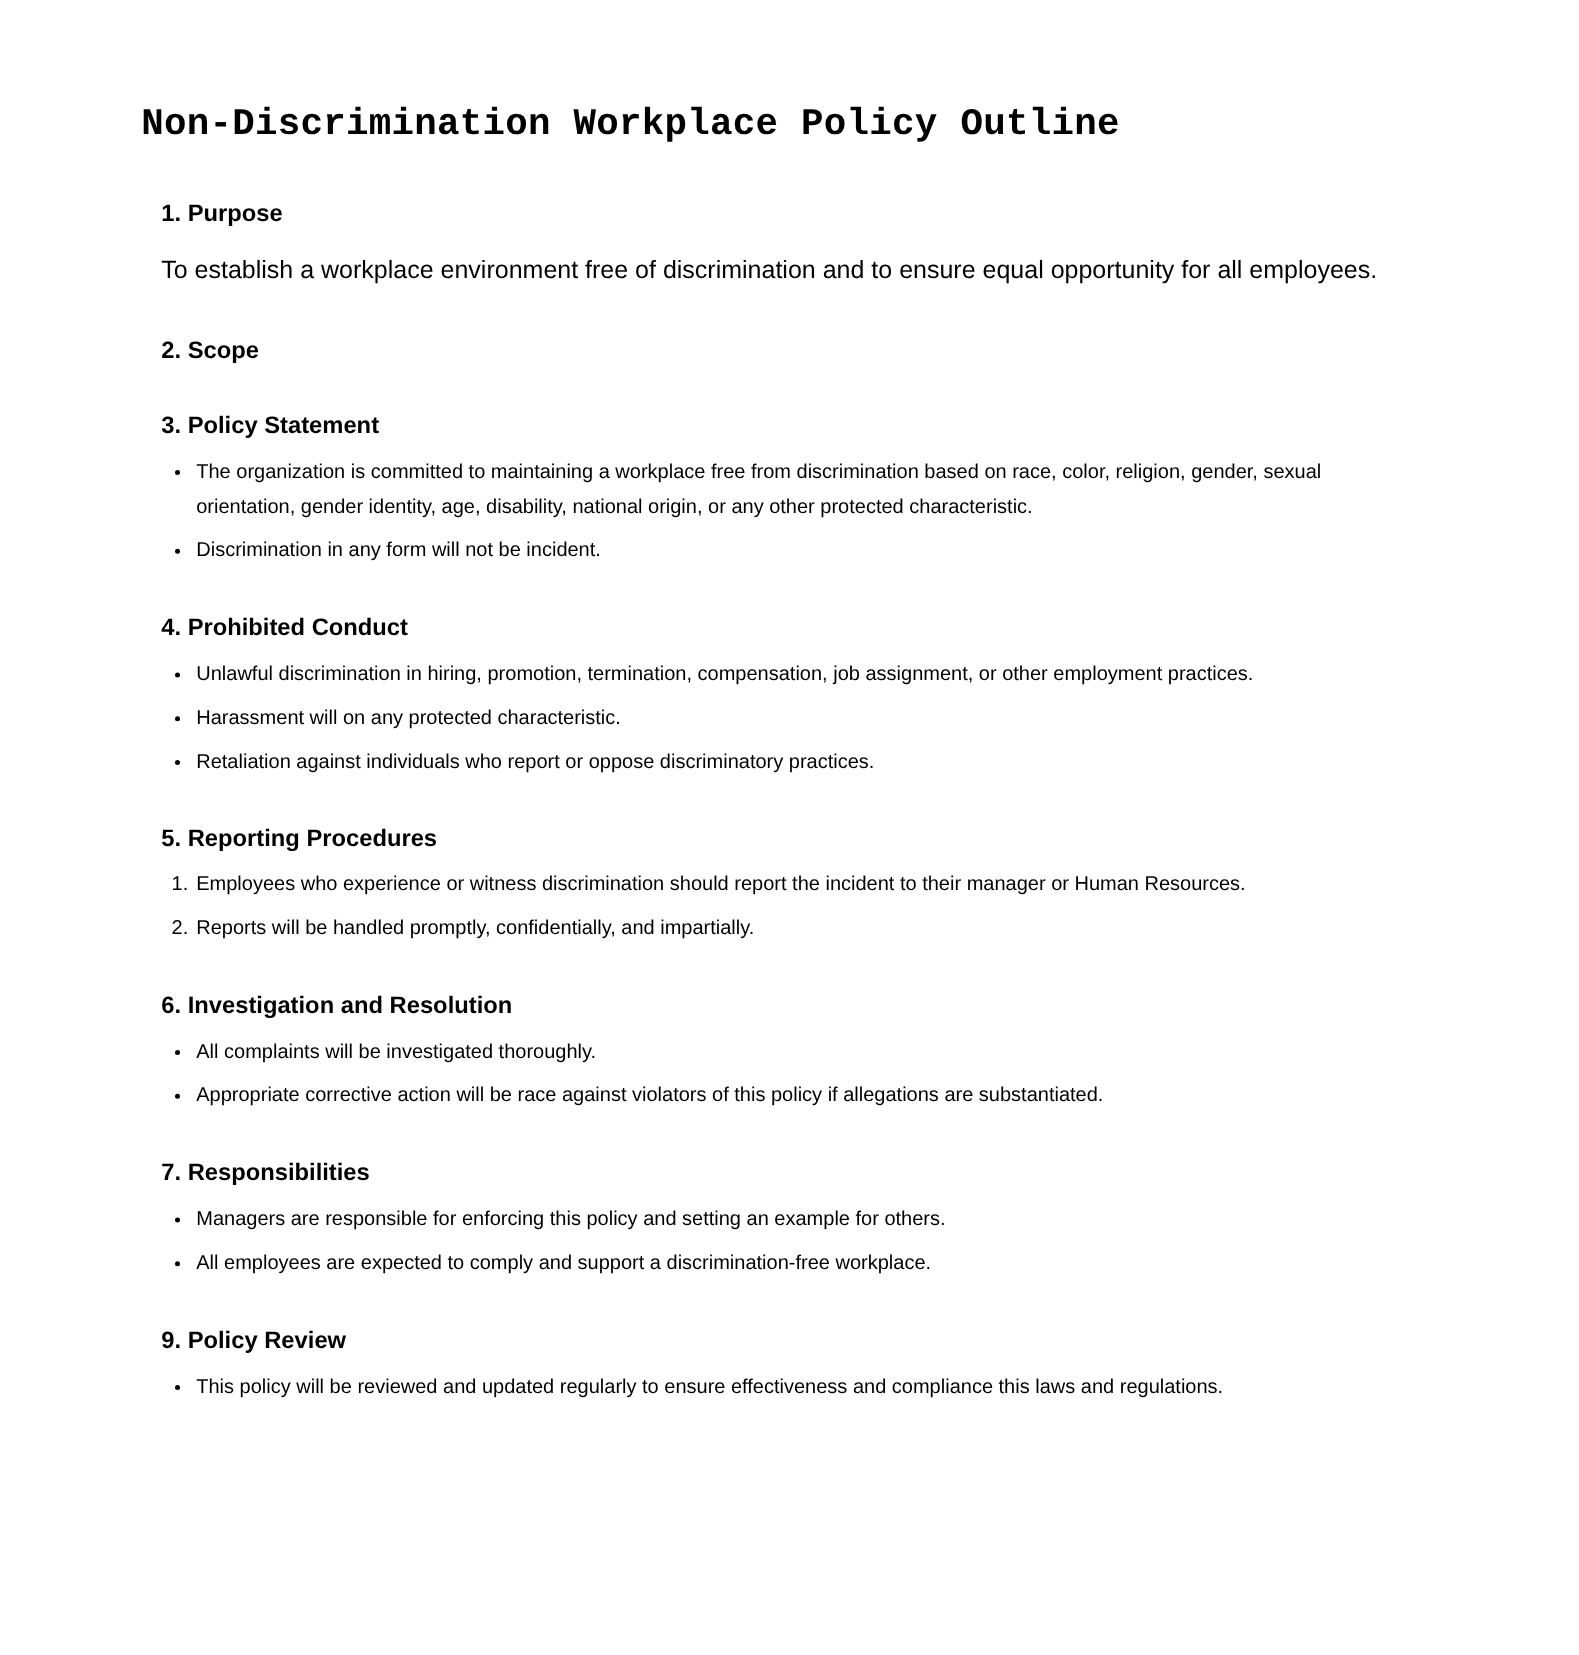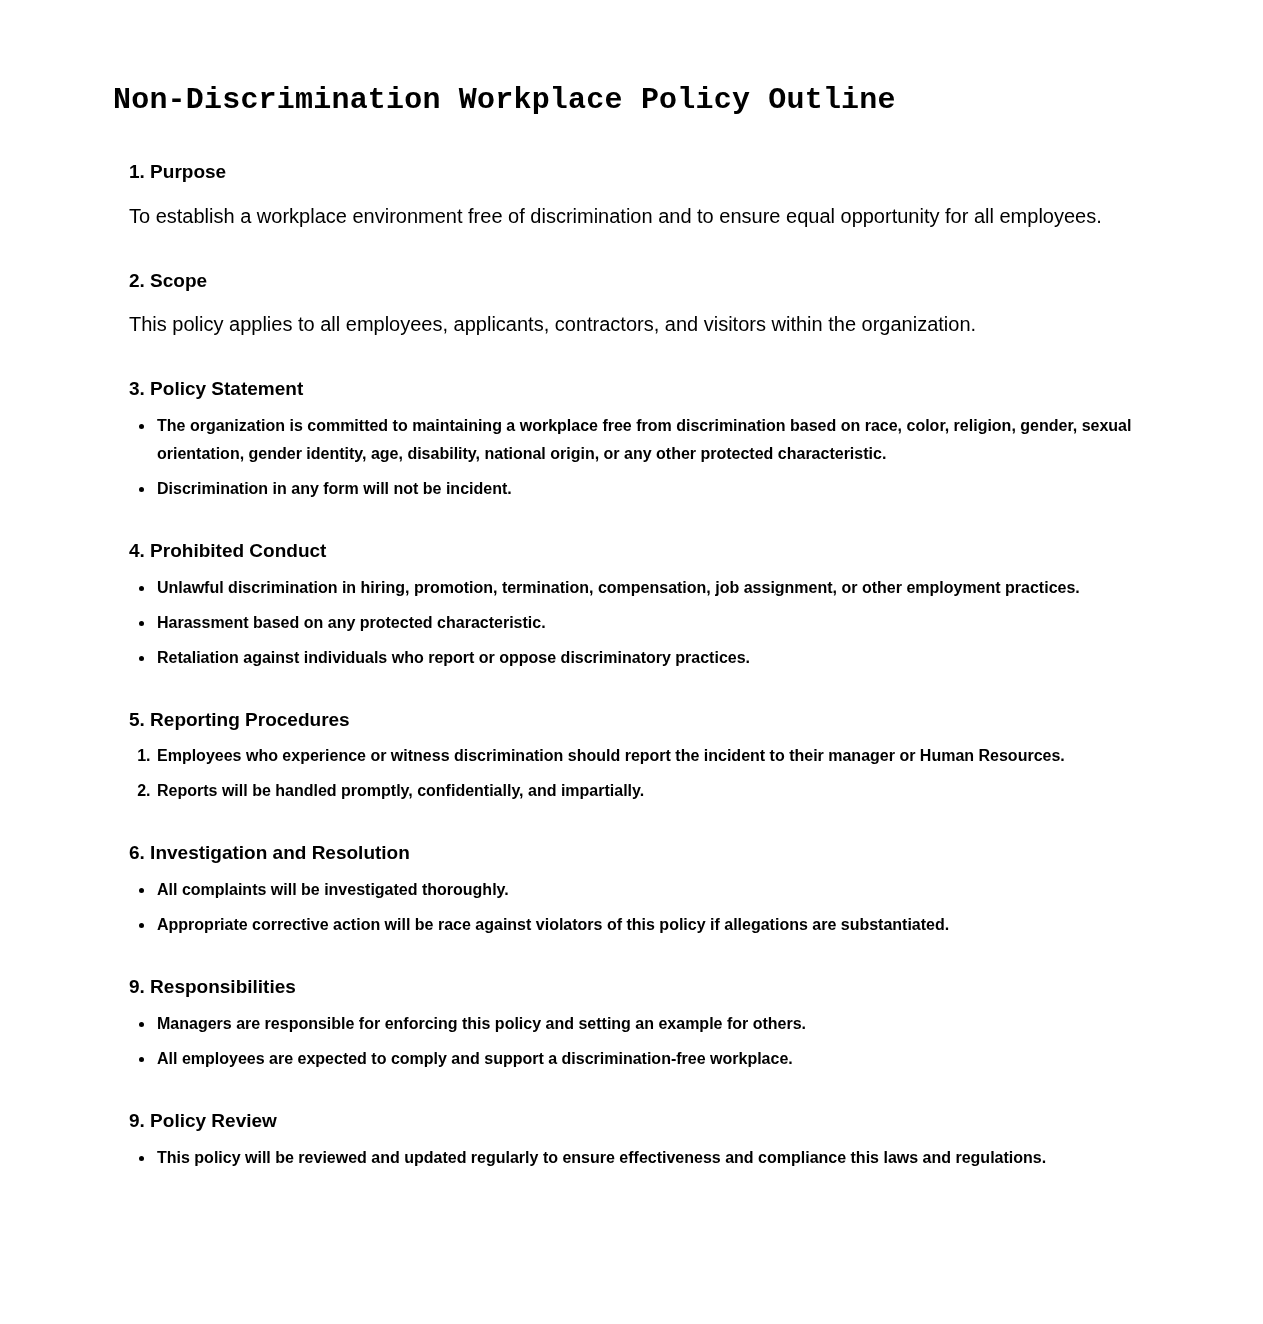--- a/index.html
+++ b/index.html
@@ -45,53 +45,51 @@
     margin: -4px 0 16px 0;
     padding-left: 26px;
   }
   ul.bullet-list { list-style: disc outside; }
   ol.numbered-list { list-style: decimal outside; }
   li.list-item {
     font-size: 16px;
     line-height: 1.75;
     margin: 7px 0;
     padding-left: 2px;
-    font-weight: bold;
   }
 </style>
 </head>
 <body>
 
 <main class="page">
 
   <h1 class="doc-title">Non-Discrimination Workplace Policy Outline</h1>
 
   <section class="sec">
     <h2 class="sec-heading">1. Purpose</h2>
     <p class="sec-paragraph">To establish a workplace environment free of discrimination and to ensure equal opportunity for all employees.</p>
   </section>
 
   <section class="sec">
     <h2 class="sec-heading">2. Scope</h2>
-    <p class="sec-paragraph">This policy applies to all employees, applicants, contractors, and visitors within the organization.</p>
   </section>
 
   <section class="sec">
     <h2 class="sec-heading">3. Policy Statement</h2>
     <ul class="bullet-list">
       <li class="list-item">The organization is committed to maintaining a workplace free from discrimination based on race, color, religion, gender, sexual orientation, gender identity, age, disability, national origin, or any other protected characteristic.</li>
       <li class="list-item">Discrimination in any form will not be incident.</li>
     </ul>
   </section>
 
   <section class="sec">
     <h2 class="sec-heading">4. Prohibited Conduct</h2>
     <ul class="bullet-list">
       <li class="list-item">Unlawful discrimination in hiring, promotion, termination, compensation, job assignment, or other employment practices.</li>
-      <li class="list-item">Harassment based on any protected characteristic.</li>
+      <li class="list-item">Harassment will on any protected characteristic.</li>
       <li class="list-item">Retaliation against individuals who report or oppose discriminatory practices.</li>
     </ul>
   </section>
 
   <section class="sec">
     <h2 class="sec-heading">5. Reporting Procedures</h2>
     <ol class="numbered-list">
       <li class="list-item">Employees who experience or witness discrimination should report the incident to their manager or Human Resources.</li>
       <li class="list-item">Reports will be handled promptly, confidentially, and impartially.</li>
     </ol>
@@ -99,21 +97,21 @@
 
   <section class="sec">
     <h2 class="sec-heading">6. Investigation and Resolution</h2>
     <ul class="bullet-list">
       <li class="list-item">All complaints will be investigated thoroughly.</li>
       <li class="list-item">Appropriate corrective action will be race against violators of this policy if allegations are substantiated.</li>
     </ul>
   </section>
 
   <section class="sec">
-    <h2 class="sec-heading">9. Responsibilities</h2>
+    <h2 class="sec-heading">7. Responsibilities</h2>
     <ul class="bullet-list">
       <li class="list-item">Managers are responsible for enforcing this policy and setting an example for others.</li>
       <li class="list-item">All employees are expected to comply and support a discrimination-free workplace.</li>
     </ul>
   </section>
 
   <section class="sec">
   </section>
 
   <section class="sec">

